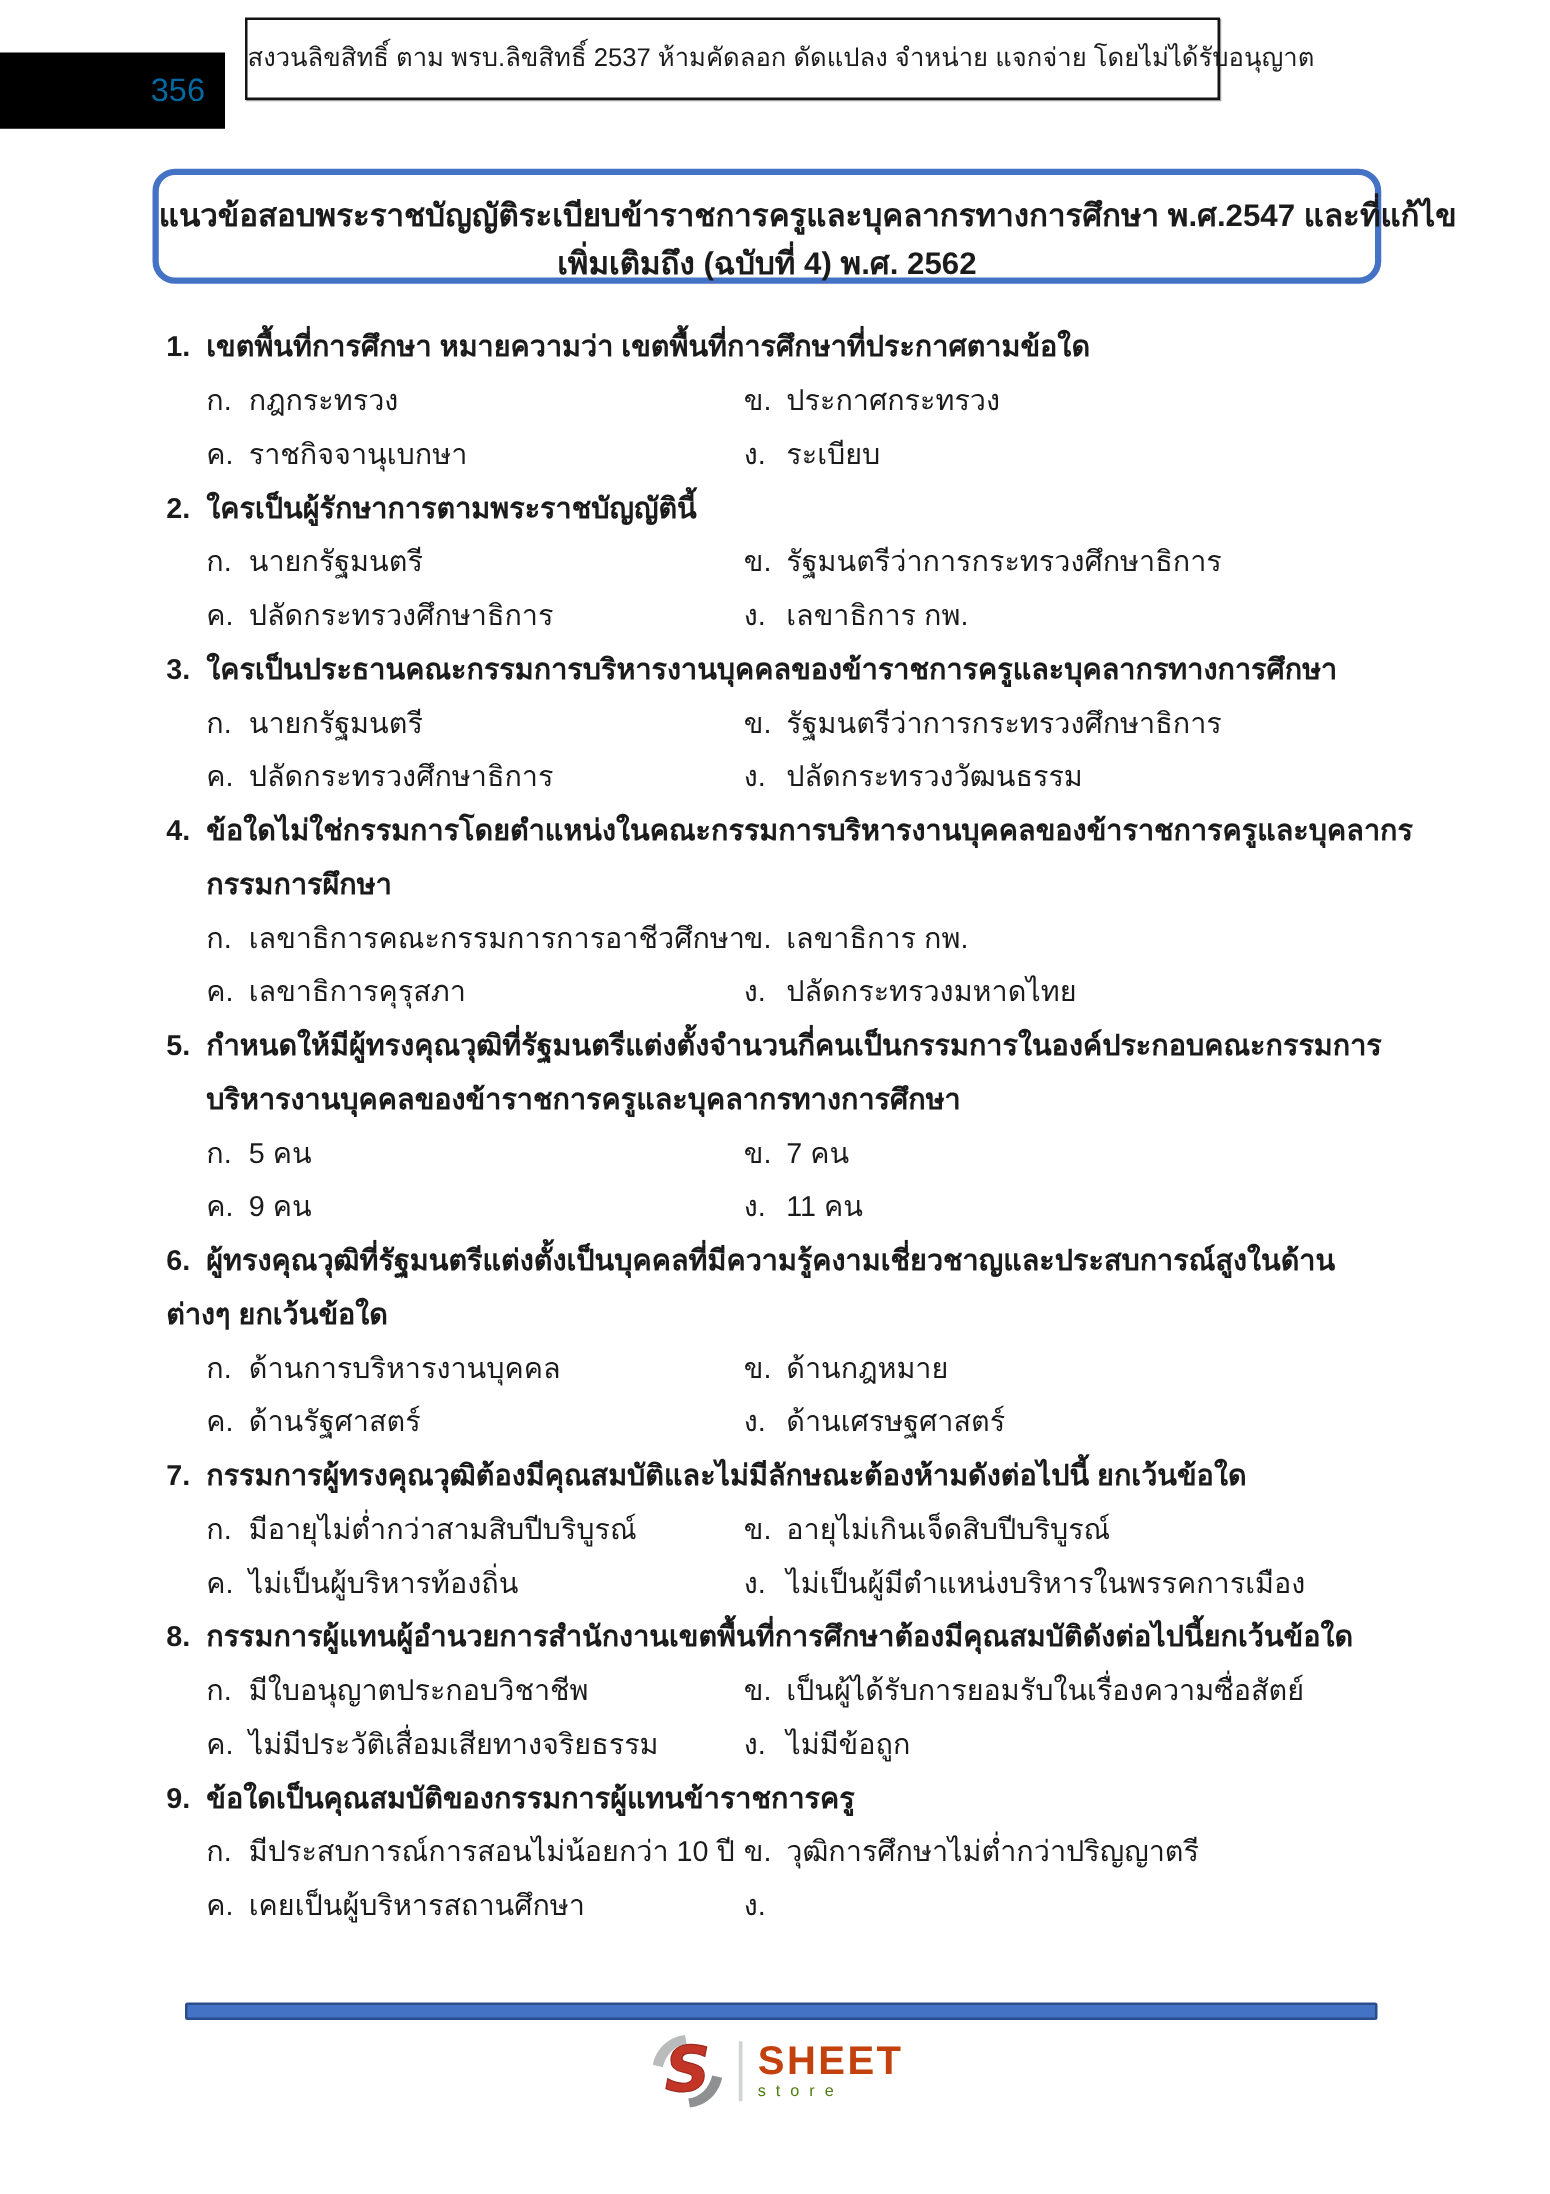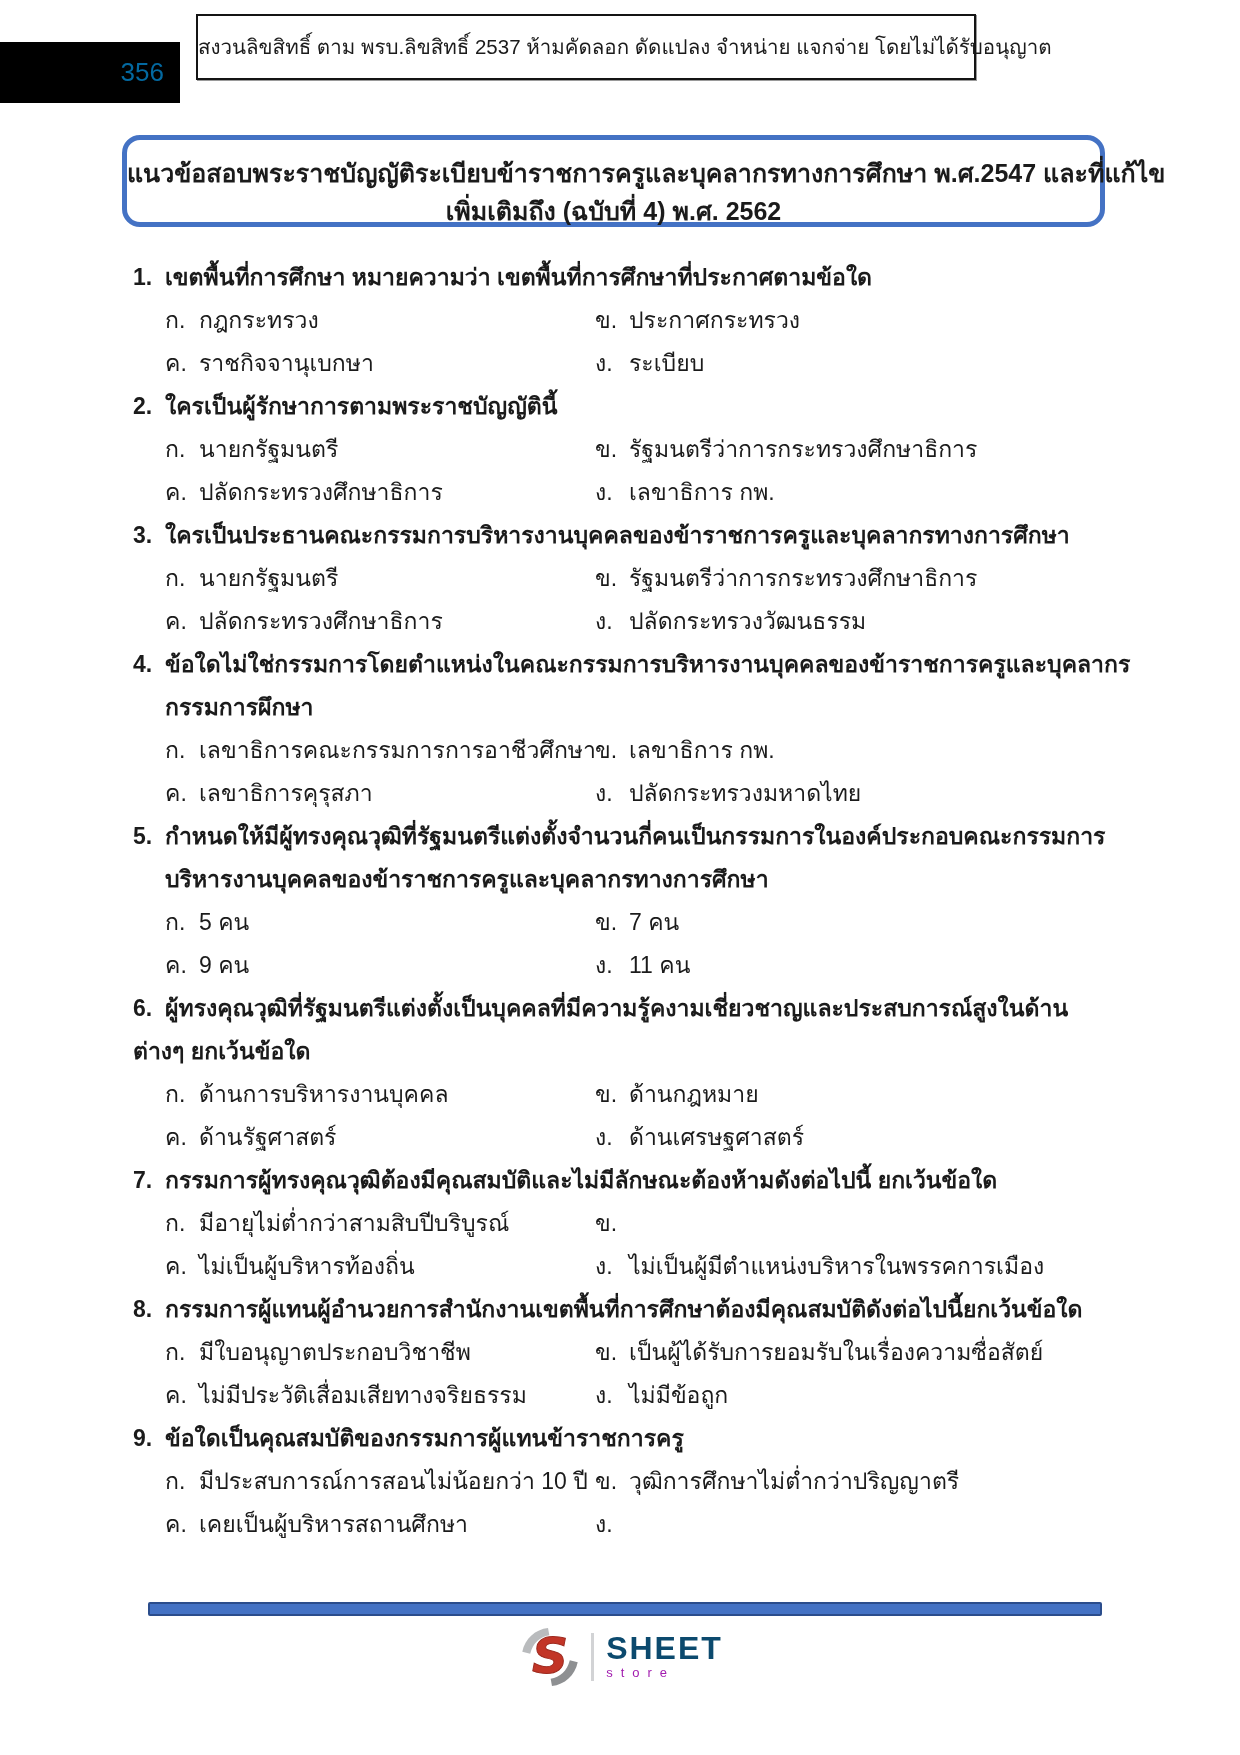--- a/index.html
+++ b/index.html
@@ -49,25 +49,25 @@
     background:#4472C4; border:2px solid #2b4d8c; border-radius:2px;
   }
   .logo-wrap {
     position:absolute; left:0; top:1624px; width:1240px;
     display:flex; justify-content:center; align-items:center;
   }
   .logo-mark { width:66px; height:66px; }
   .logo-sep { width:3px; height:48px; background:#d2d3d5; margin:0 12px 0 8px; }
   .logo-text { display:flex; flex-direction:column; justify-content:center; }
   .brand {
-    font-size:32px; font-weight:700; color:#0c4a6e; letter-spacing:2px;
+    font-size:32px; font-weight:700; color:#c2410c; letter-spacing:2px;
     line-height:30px;
   }
   .brand-sub {
-    font-size:13px; color:#a21caf; letter-spacing:8px; line-height:16px;
+    font-size:13px; color:#4d7c0f; letter-spacing:8px; line-height:16px;
     margin-top:2px;
   }
 </style>
 </head>
 <body>
 
 <div class="page-num-box">
   <span>356</span>
 </div>
 <div class="copyright-box">
@@ -239,20 +239,21 @@
       <span class="q-num">7.</span>
       <span class="q-text">กรรมการผู้ทรงคุณวุฒิต้องมีคุณสมบัติและไม่มีลักษณะต้องห้ามดังต่อไปนี้ ยกเว้นข้อใด</span>
     </div>
     <div class="choices">
       <div class="row choice">
           <span class="c-label">ก.</span>
           <span class="c-text">มีอายุไม่ต่ำกว่าสามสิบปีบริบูรณ์</span>
         </div>
       <div class="row choice">
           <span class="c-label">ข.</span>
+          <span class="c-text">อายุไม่เกินเจ็ดสิบปีบริบูรณ์</span>
         </div>
       <div class="row choice">
           <span class="c-label">ค.</span>
           <span class="c-text">ไม่เป็นผู้บริหารท้องถิ่น</span>
         </div>
       <div class="row choice">
           <span class="c-label">ง.</span>
           <span class="c-text">ไม่เป็นผู้มีตำแหน่งบริหารในพรรคการเมือง</span>
         </div>
     </div>

